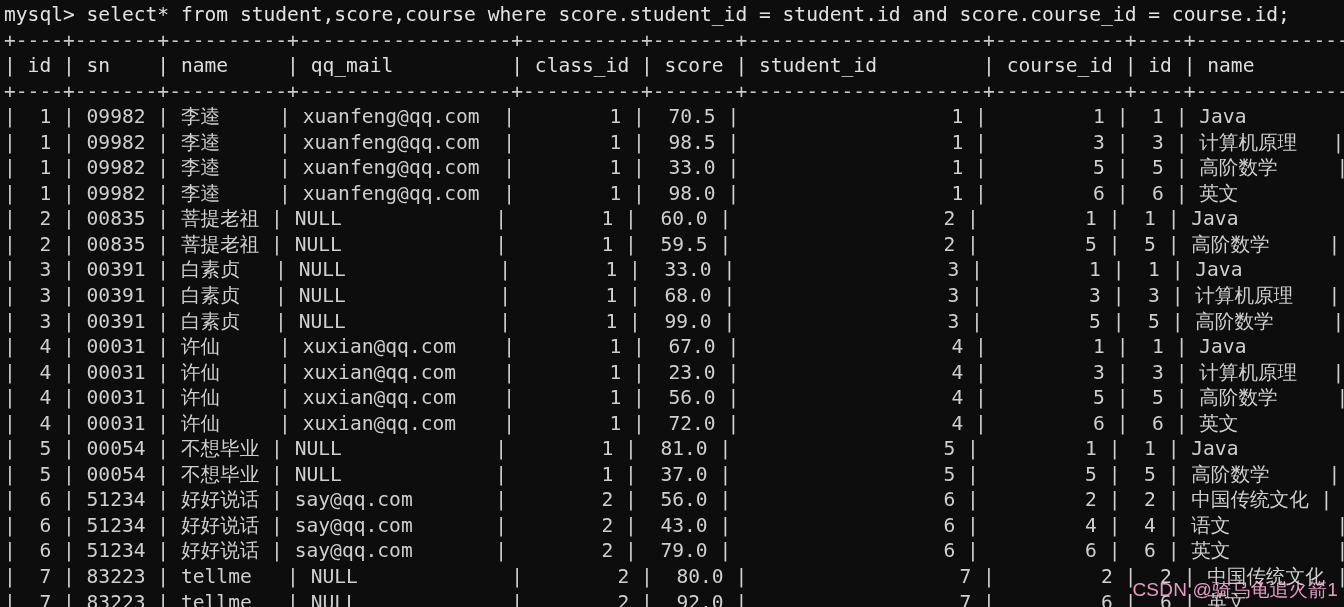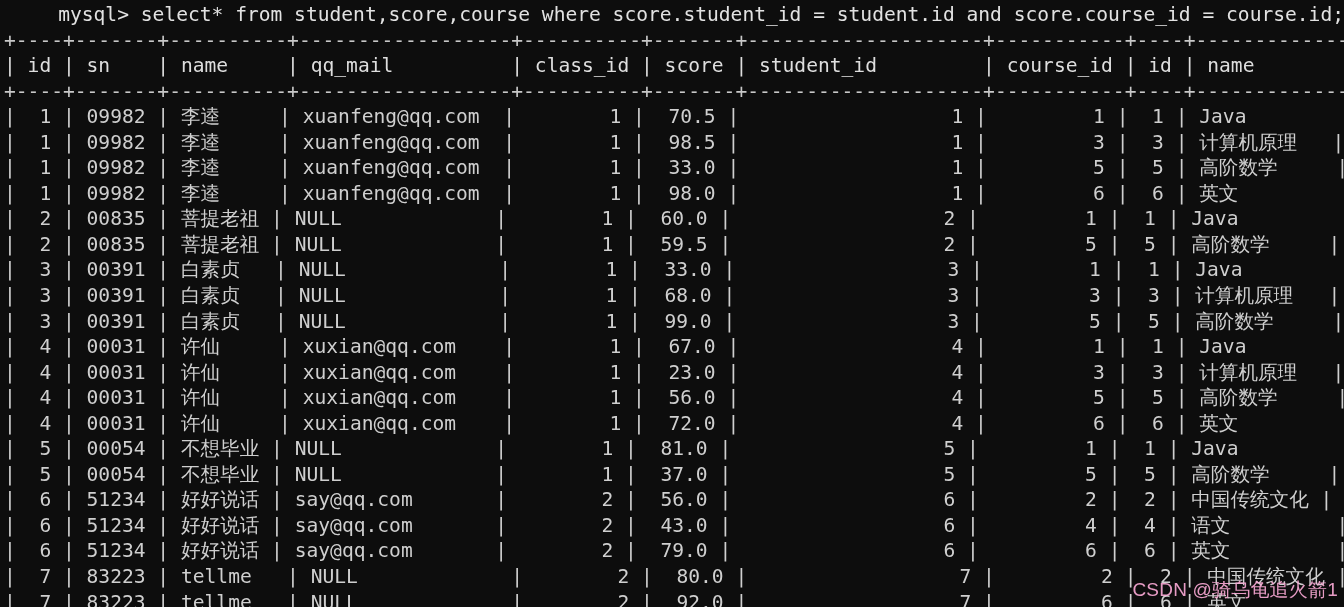--- a/index.html
+++ b/index.html
@@ -38,21 +38,20 @@
     background: transparent;
     tab-size: 4;
   }
   .line {
     display: block;
     white-space: pre;
     height: 25.55px;
   }
   .prompt-line {
     color: #e2e2e2;
-    text-align: right;
   }
   .rule-line {
     color: #c8c8c8;
   }
   .head-line {
     color: #dedede;
   }
   .data-line {
     color: #cfcfcf;
   }

